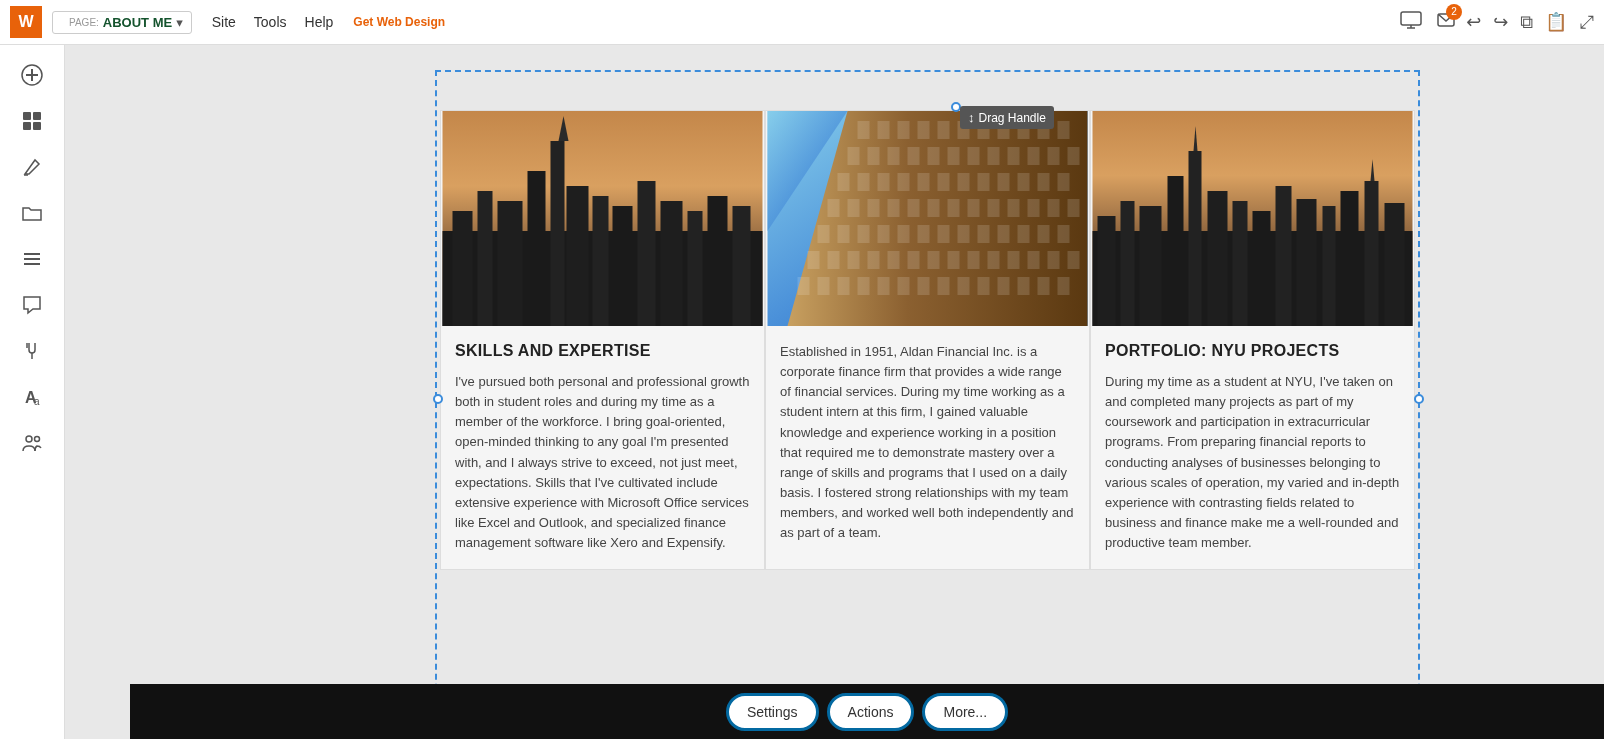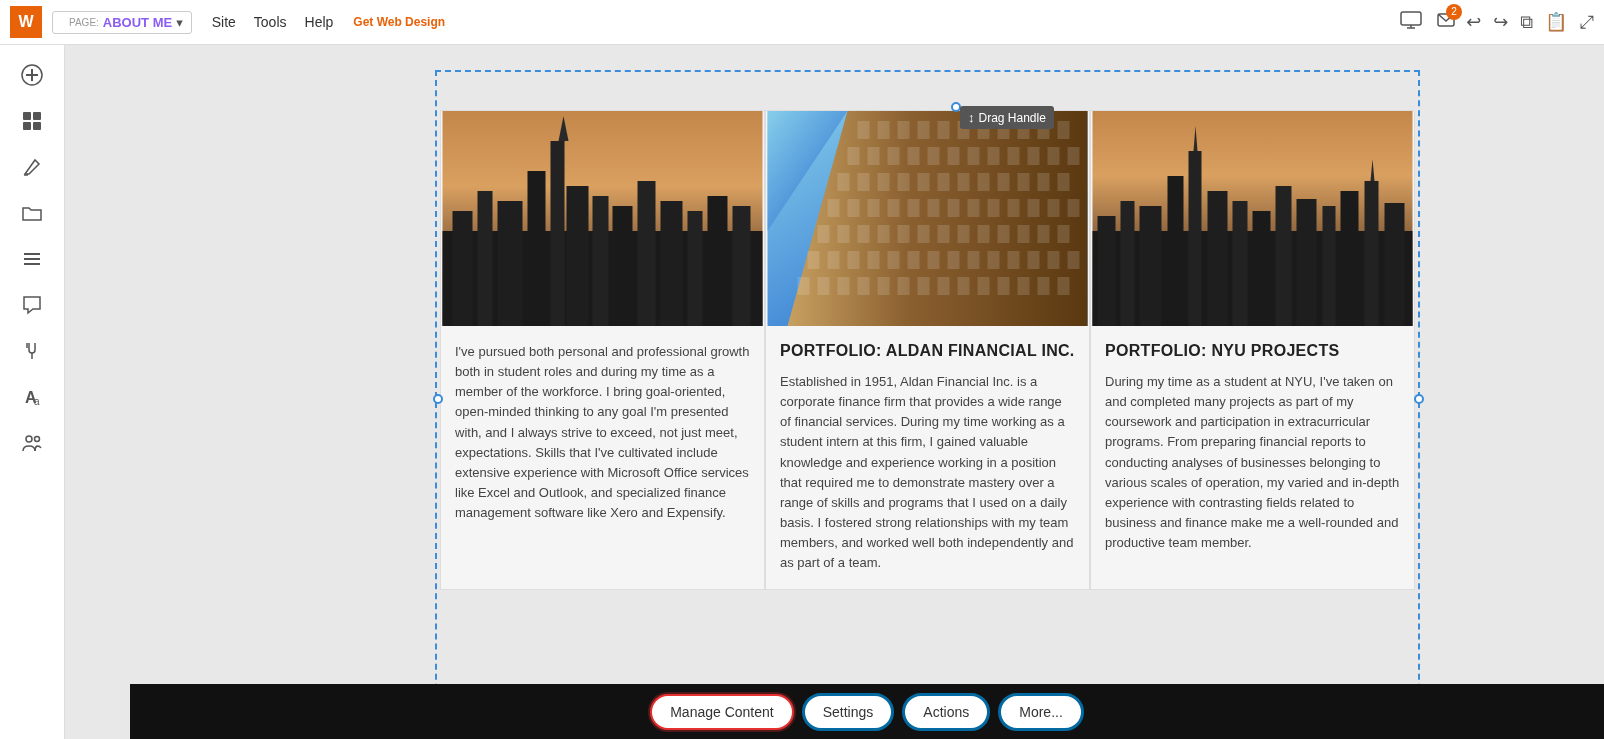--- a/index.html
+++ b/index.html
@@ -24,21 +24,21 @@
       color: #fff; font-weight: bold; font-size: 16px;
       flex-shrink: 0;
     }
     .topbar-page {
       display: flex; align-items: center; gap: 4px;
       font-size: 13px; color: #555;
       border: 1px solid #ccc; border-radius: 3px;
       padding: 3px 8px; cursor: pointer;
     }
     .topbar-page .page-label { font-size: 10px; color: #999; text-transform: uppercase; padding-left: 8px; }
-    .topbar-page .page-name { font-weight: bold; color: #8b5cf6; }
+    .topbar-page .page-name { font-weight: bold; color: #14532d; }
     .topbar-nav { display: flex; gap: 18px; margin-left: 10px; }
     .topbar-nav a { font-size: 14px; color: #333; text-decoration: none; cursor: pointer; }
     .topbar-get-web { color: #e8620a; font-size: 12px; font-weight: bold; margin-left: 10px; cursor: pointer; }
     .topbar-spacer { flex: 1; }
     .topbar-icons { display: flex; align-items: center; gap: 14px; }
     .topbar-icon { position: relative; cursor: pointer; color: #555; font-size: 18px; }
     .topbar-badge {
       position: absolute; top: -6px; right: -6px;
       background: #e8620a; color: #fff;
       border-radius: 50%; width: 16px; height: 16px;
@@ -331,20 +331,21 @@
           <rect x="195" y="70" width="18" height="145" fill="#222"></rect>
           <rect x="218" y="90" width="22" height="125" fill="#1e1e1e"></rect>
           <rect x="245" y="100" width="15" height="115" fill="#222"></rect>
           <rect x="265" y="85" width="20" height="130" fill="#1a1a1a"></rect>
           <rect x="290" y="95" width="18" height="120" fill="#222"></rect>
 
           <polygon points="116,30 121,5 126,30" fill="#2a2a2a"></polygon>
         </svg>
       </div>
       <div class="card-body">
+        <div class="card-title">SKILLS AND EXPERTISE</div>
         <div class="card-text">I've pursued both personal and professional growth both in student roles and during my time as a member of the workforce. I bring goal-oriented, open-minded thinking to any goal I'm presented with, and I always strive to exceed, not just meet, expectations.
 Skills that I've cultivated include extensive experience with Microsoft Office services like Excel and Outlook, and specialized finance management software like Xero and Expensify.</div>
       </div>
     </div>
 
     <div class="card">
       <div class="card-image">
         
         <svg width="100%" height="100%" viewBox="0 0 320 215" xmlns="http://www.w3.org/2000/svg">
           <defs>
@@ -452,21 +453,20 @@
             <rect x="230" y="166" width="12" height="18"></rect>
             <rect x="250" y="166" width="12" height="18"></rect>
             <rect x="270" y="166" width="12" height="18"></rect>
             <rect x="290" y="166" width="12" height="18"></rect>
           </g>
 
           <polygon points="0,0 80,0 0,120" fill="url(#sky2)" opacity="0.7"></polygon>
         </svg>
       </div>
       <div class="card-body">
-        <div class="card-title">PORTFOLIO: ALDAN FINANCIAL INC.</div>
         <div class="card-text">Established in 1951, Aldan Financial Inc. is a corporate finance firm that provides a wide range of financial services. During my time working as a student intern at this firm, I gained valuable knowledge and experience working in a position that required me to demonstrate mastery over a range of skills and programs that I used on a daily basis. I fostered strong relationships with my team members, and worked well both independently and as part of a team.</div>
       </div>
     </div>
 
     <div class="card">
       <div class="card-image">
         
         <svg width="100%" height="100%" viewBox="0 0 320 215" xmlns="http://www.w3.org/2000/svg">
           <defs>
             <linearGradient id="sky3" x1="0" y1="0" x2="0" y2="1">
@@ -498,19 +498,18 @@
       </div>
       <div class="card-body">
         <div class="card-title">PORTFOLIO: NYU PROJECTS</div>
         <div class="card-text">During my time as a student at NYU, I've taken on and completed many projects as part of my coursework and participation in extracurricular programs. From preparing financial reports to conducting analyses of businesses belonging to various scales of operation, my varied and in-depth experience with contrasting fields related to business and finance make me a well-rounded and productive team member.</div>
       </div>
     </div>
 
   </div>
 
   <div class="bottom-toolbar">
-    <button class="toolbar-btn highlighted">Manage Content</button>
     <button class="toolbar-btn">Settings</button>
     <button class="toolbar-btn">Actions</button>
     <button class="toolbar-btn">More...</button>
   </div>
 
 </div>
 
 </body></html>

